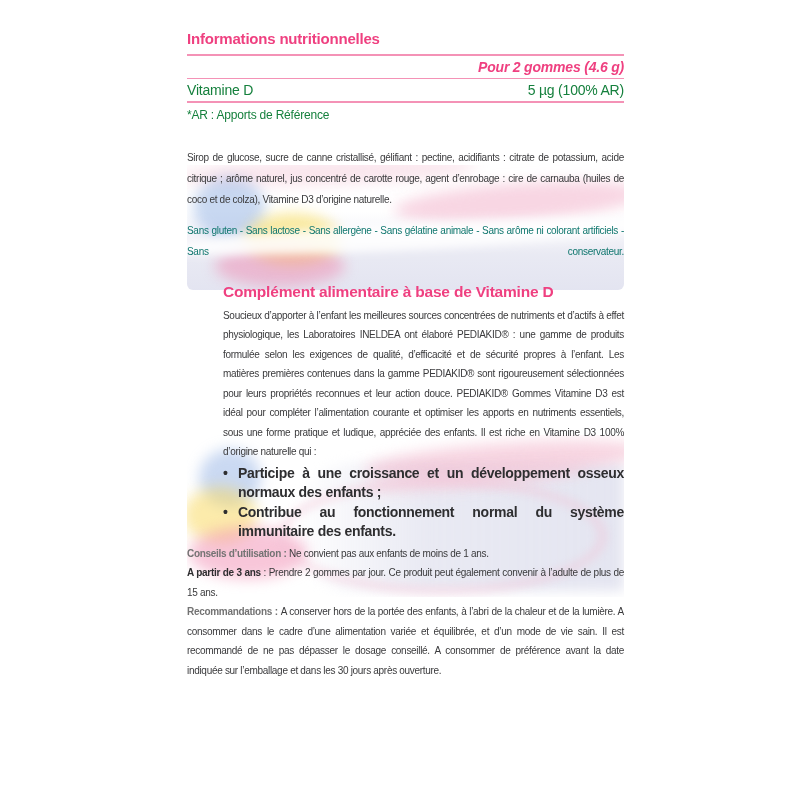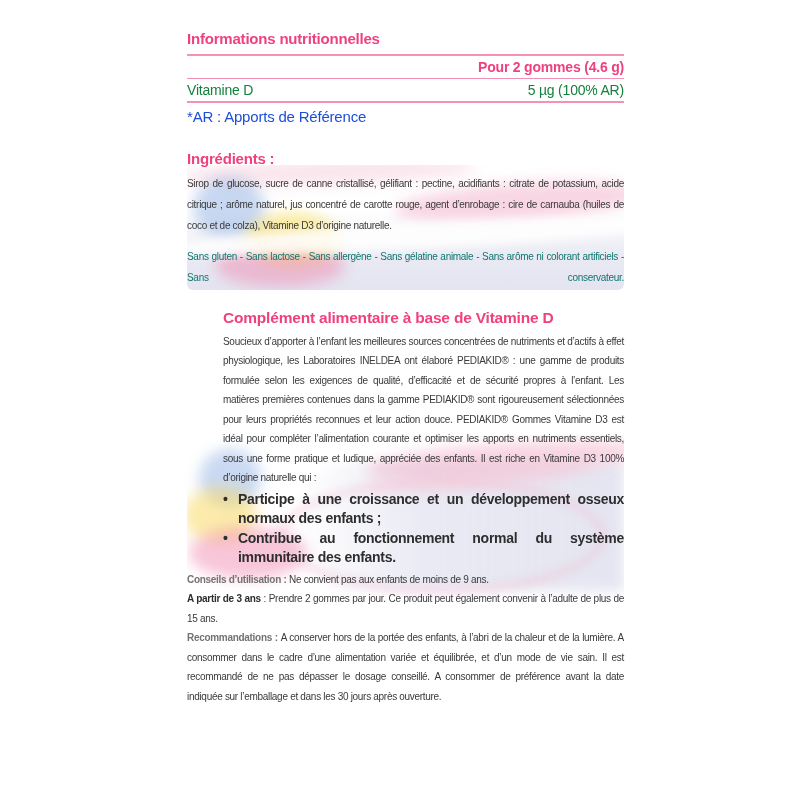--- a/index.html
+++ b/index.html
@@ -51,22 +51,22 @@
 
   
   .content { position: relative; z-index: 2; }
 
   .h-pink { color: #ef4080; font-weight: bold; font-size: 15px; letter-spacing: -0.2px; margin: 0; }
 
   .nutri-hr { height: 1.5px; background: #f492b6; border: none; margin: 0; }
   .nutri-title { margin-bottom: 7px; }
   .nutri-row { display: flex; justify-content: space-between; align-items: baseline;
     font-size: 14px; letter-spacing: -0.2px; padding: 3px 0; color: #15803d; }
-  .nutri-row.serving { justify-content: flex-end; color: #ef4080; font-weight: bold; }
-  .footnote { margin: 5px 0 0; font-size: 15px; letter-spacing: -0.2px; color: #1d4ed8; }
+  .nutri-row.serving { justify-content: flex-end; color: #ef4080; font-weight: bold; font-style: italic; }
+  .footnote { margin: 5px 0 0; font-size: 12px; letter-spacing: -0.2px; color: #15803d; }
 
   .para {
     margin: 0; color: #3a3a3c; font-size: 10px; letter-spacing: -0.3px;
     line-height: 21px; text-align: justify;
   }
   .sec-ingredients { margin-top: 25px; }
   .sec-ingredients .h-pink { margin-bottom: 6px; }
   .claims {
     margin-top: 10px; color: #0f766e; font-weight: normal;
     text-align: justify; text-align-last: justify;
@@ -126,35 +126,34 @@
         <div class="nutri-hr"></div>
         <div class="nutri-row">
           <span>Vitamine D</span>
           <span>5 µg (100% AR)</span>
         </div>
         <div class="nutri-hr"></div>
         <p class="footnote">*AR : Apports de Référence</p>
       </section>
 
       <section class="sec-ingredients">
-        <h3 class="h-pink">Ingrédients :</h3>
         <p class="para">Sirop de glucose, sucre de canne cristallisé, gélifiant : pectine, acidifiants : citrate de potassium, acide citrique ; arôme naturel, jus concentré de carotte rouge, agent d’enrobage : cire de carnauba (huiles de coco et de colza), Vitamine D3 d’origine naturelle.</p>
         <p class="para claims">Sans gluten - Sans lactose - Sans allergène - Sans gélatine animale - Sans arôme ni colorant artificiels - Sans conservateur.</p>
       </section>
 
       <section class="sec-desc">
         <h3 class="h-pink desc-title">Complément alimentaire à base de Vitamine D</h3>
         <p class="para desc-body">Soucieux d’apporter à l’enfant les meilleures sources concentrées de nutriments et d’actifs à effet physiologique, les Laboratoires INELDEA ont élaboré PEDIAKID® : une gamme de produits formulée selon les exigences de qualité, d’efficacité et de sécurité propres à l’enfant. Les matières premières contenues dans la gamme PEDIAKID® sont rigoureusement sélectionnées pour leurs propriétés reconnues et leur action douce. PEDIAKID® Gommes Vitamine D3 est idéal pour compléter l’alimentation courante et optimiser les apports en nutriments essentiels, sous une forme pratique et ludique, appréciée des enfants. Il est riche en Vitamine D3 100% d’origine naturelle qui :</p>
         <ul class="bullets">
           <li>Participe à une croissance et un développement osseux normaux des enfants ;</li>
           <li>Contribue au fonctionnement normal du système immunitaire des enfants.</li>
         </ul>
       </section>
 
       <section class="usage">
-        <p class="para desc-body"><span class="inline-pink">Conseils d’utilisation : </span><span>Ne convient pas aux enfants de moins de 9 ans.</span></p>
+        <p class="para desc-body"><span class="inline-pink">Conseils d’utilisation : </span><span>Ne convient pas aux enfants de moins de 1 ans.</span></p>
         <p class="para desc-body"><span class="inline-bold">A partir de 3 ans</span><span> : Prendre 2 gommes par jour. Ce produit peut également convenir à l’adulte de plus de 15 ans.</span></p>
         <p class="para desc-body"><span class="inline-pink">Recommandations : </span><span>A conserver hors de la portée des enfants, à l’abri de la chaleur et de la lumière. A consommer dans le cadre d’une alimentation variée et équilibrée, et d’un mode de vie sain. Il est recommandé de ne pas dépasser le dosage conseillé. A consommer de préférence avant la date indiquée sur l’emballage et dans les 30 jours après ouverture.</span></p>
       </section>
 
     </div>
   </div>
 </div>
 
 </body></html>

